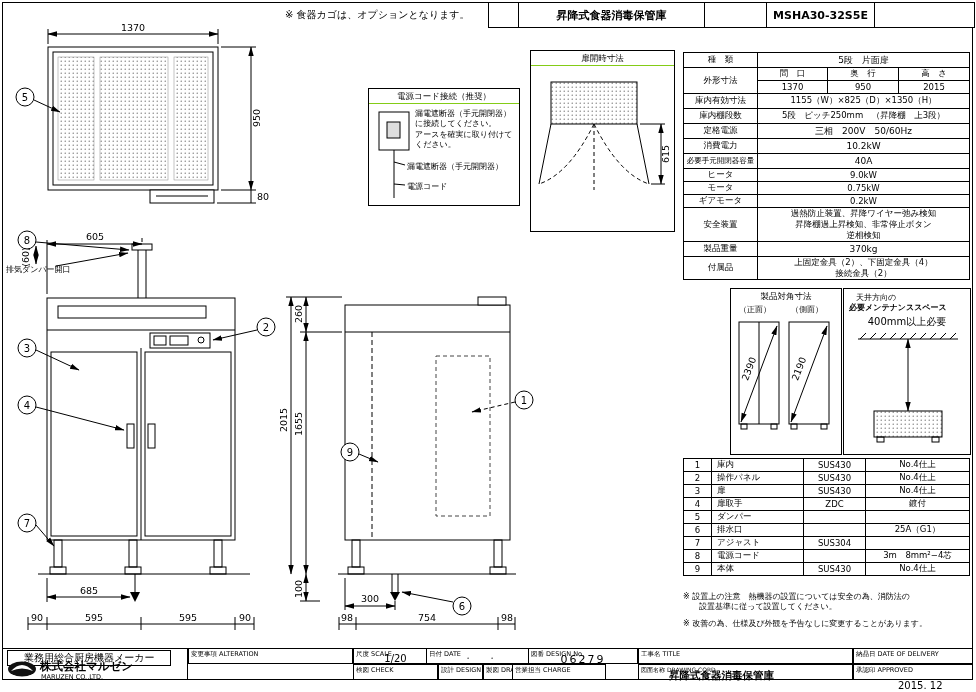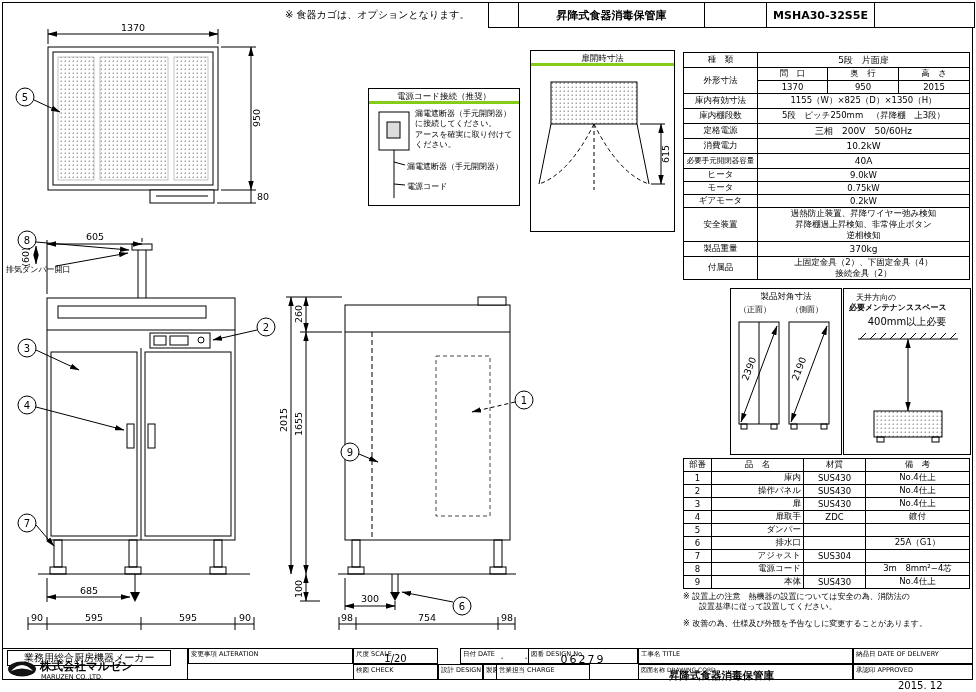--- a/index.html
+++ b/index.html
@@ -1,30 +1,30 @@
 <!DOCTYPE html>
 <html><head>
 <meta charset="utf-8">
 <style>
   *{margin:0;padding:0;box-sizing:border-box}
   html,body{width:976px;height:692px;background:#fff;color:#000;
     font-family:"DejaVu Sans","Liberation Sans",sans-serif;overflow:hidden;position:relative}
   .abs{position:absolute}
   .box{position:absolute;border:1px solid #000;background:#fff}
-  .ttl{font-size:8.5px;text-align:center;border-bottom:3px solid #84cc16;height:15px;line-height:14px;white-space:nowrap;overflow:hidden}
+  .ttl{font-size:8.5px;text-align:center;border-bottom:1px solid #84cc16;height:15px;line-height:14px;white-space:nowrap;overflow:hidden}
   table{border-collapse:collapse;table-layout:fixed;background:#fff}
   td{border:1px solid #000;font-size:9px;text-align:center;padding:0 2px;white-space:nowrap;overflow:hidden;height:15px}
   .spec td.lb{font-size:8.5px}
   .spec td.sm{font-size:7.5px}
   .spec td.f85{font-size:8.5px}
   .spec td.h13{height:13px;font-size:8.5px}
   .spec td.multi{height:auto}
   .spec .multi div{font-size:8.5px;line-height:11px}
   .parts td{height:13px;font-size:8.5px}
-  .parts td.nm{text-align:right;padding-left:5px}
+  .parts td.nm{text-align:left;padding-left:5px}
   .hdr td{font-size:8px;height:19px}
   .hdr .r2 td{height:25px}
   .hdr .big{font-size:11px;font-weight:bold}
   svg text{font-family:"DejaVu Sans","Liberation Sans",sans-serif}
   .dt{font-size:9.5px;fill:#000;stroke:none}
   .bt{font-size:10px;fill:#000;stroke:none}
   .lt{font-size:8px;fill:#000;stroke:none}
   .tb-cell{position:absolute;border:1px solid #000;background:#fff}
   .tb-lab{position:absolute;top:1px;left:2px;font-size:6.5px;white-space:nowrap}
   .tb-val{position:absolute;left:0;top:5px;width:100%;text-align:center;font-size:10px;white-space:nowrap}
@@ -398,26 +398,20 @@
 </div>
 
 <table class="parts abs" style="left:683px;top:458px;width:286px">
   <colgroup>
       <col style="width:28px">
       <col style="width:92px">
       <col style="width:62px">
       <col style="width:104px">
     </colgroup>
   <tbody>
-      <tr>
-    <td>部番</td>
-    <td>品　名</td>
-    <td>材質</td>
-    <td>備　考</td>
-  </tr>
   <tr>
     <td>1</td>
     <td class="nm">庫内</td>
     <td>SUS430</td>
     <td>No.4仕上</td>
   </tr>
   <tr>
     <td>2</td>
     <td class="nm">操作パネル</td>
     <td>SUS430</td>
@@ -491,36 +485,36 @@
   </div>
 
   <div class="tb-cell" style="left:351px;top:0;width:85px;height:16px">
     <span class="tb-lab">尺度 SCALE</span>
     <span class="tb-val" style="top:4px">1/20</span>
   </div>
   <div class="tb-cell" style="left:351px;top:16px;width:85px;height:16px">
     <span class="tb-lab">検図 CHECK</span>
   </div>
 
-  <div class="tb-cell" style="left:458px;top:0;width:108px;height:16px">
+  <div class="tb-cell" style="left:424px;top:0;width:108px;height:16px">
     <span class="tb-lab">日付 DATE</span>
     <span class="tb-val" style="top:4px;font-size:8px">・　　・</span>
   </div>
   <div class="tb-cell" style="left:436px;top:16px;width:45px;height:16px">
     <span class="tb-lab">設計 DESIGN</span>
   </div>
   <div class="tb-cell" style="left:481px;top:16px;width:45px;height:16px">
     <span class="tb-lab">製図 DRAW</span>
   </div>
 
   <div class="tb-cell" style="left:526px;top:0;width:110px;height:16px">
     <span class="tb-lab">図番 DESIGN No.</span>
     <span class="tb-val" style="top:4px;font-size:11px;letter-spacing:2px">06279</span>
   </div>
-  <div class="tb-cell" style="left:494px;top:16px;width:94px;height:16px">
+  <div class="tb-cell" style="left:510px;top:16px;width:94px;height:16px">
     <span class="tb-lab">営業担当 CHARGE</span>
   </div>
 
   <div class="tb-cell" style="left:636px;top:0;width:215px;height:16px">
     <span class="tb-lab">工事名 TITLE</span>
   </div>
   <div class="tb-cell" style="left:636px;top:16px;width:215px;height:16px">
     <span class="tb-lab" style="font-size:6px">図面名称 DRAWING CORD</span>
     <span class="tb-val" style="top:4px;left:30px;width:auto;font-size:10.5px;font-weight:bold">昇降式食器消毒保管庫</span>
   </div>

